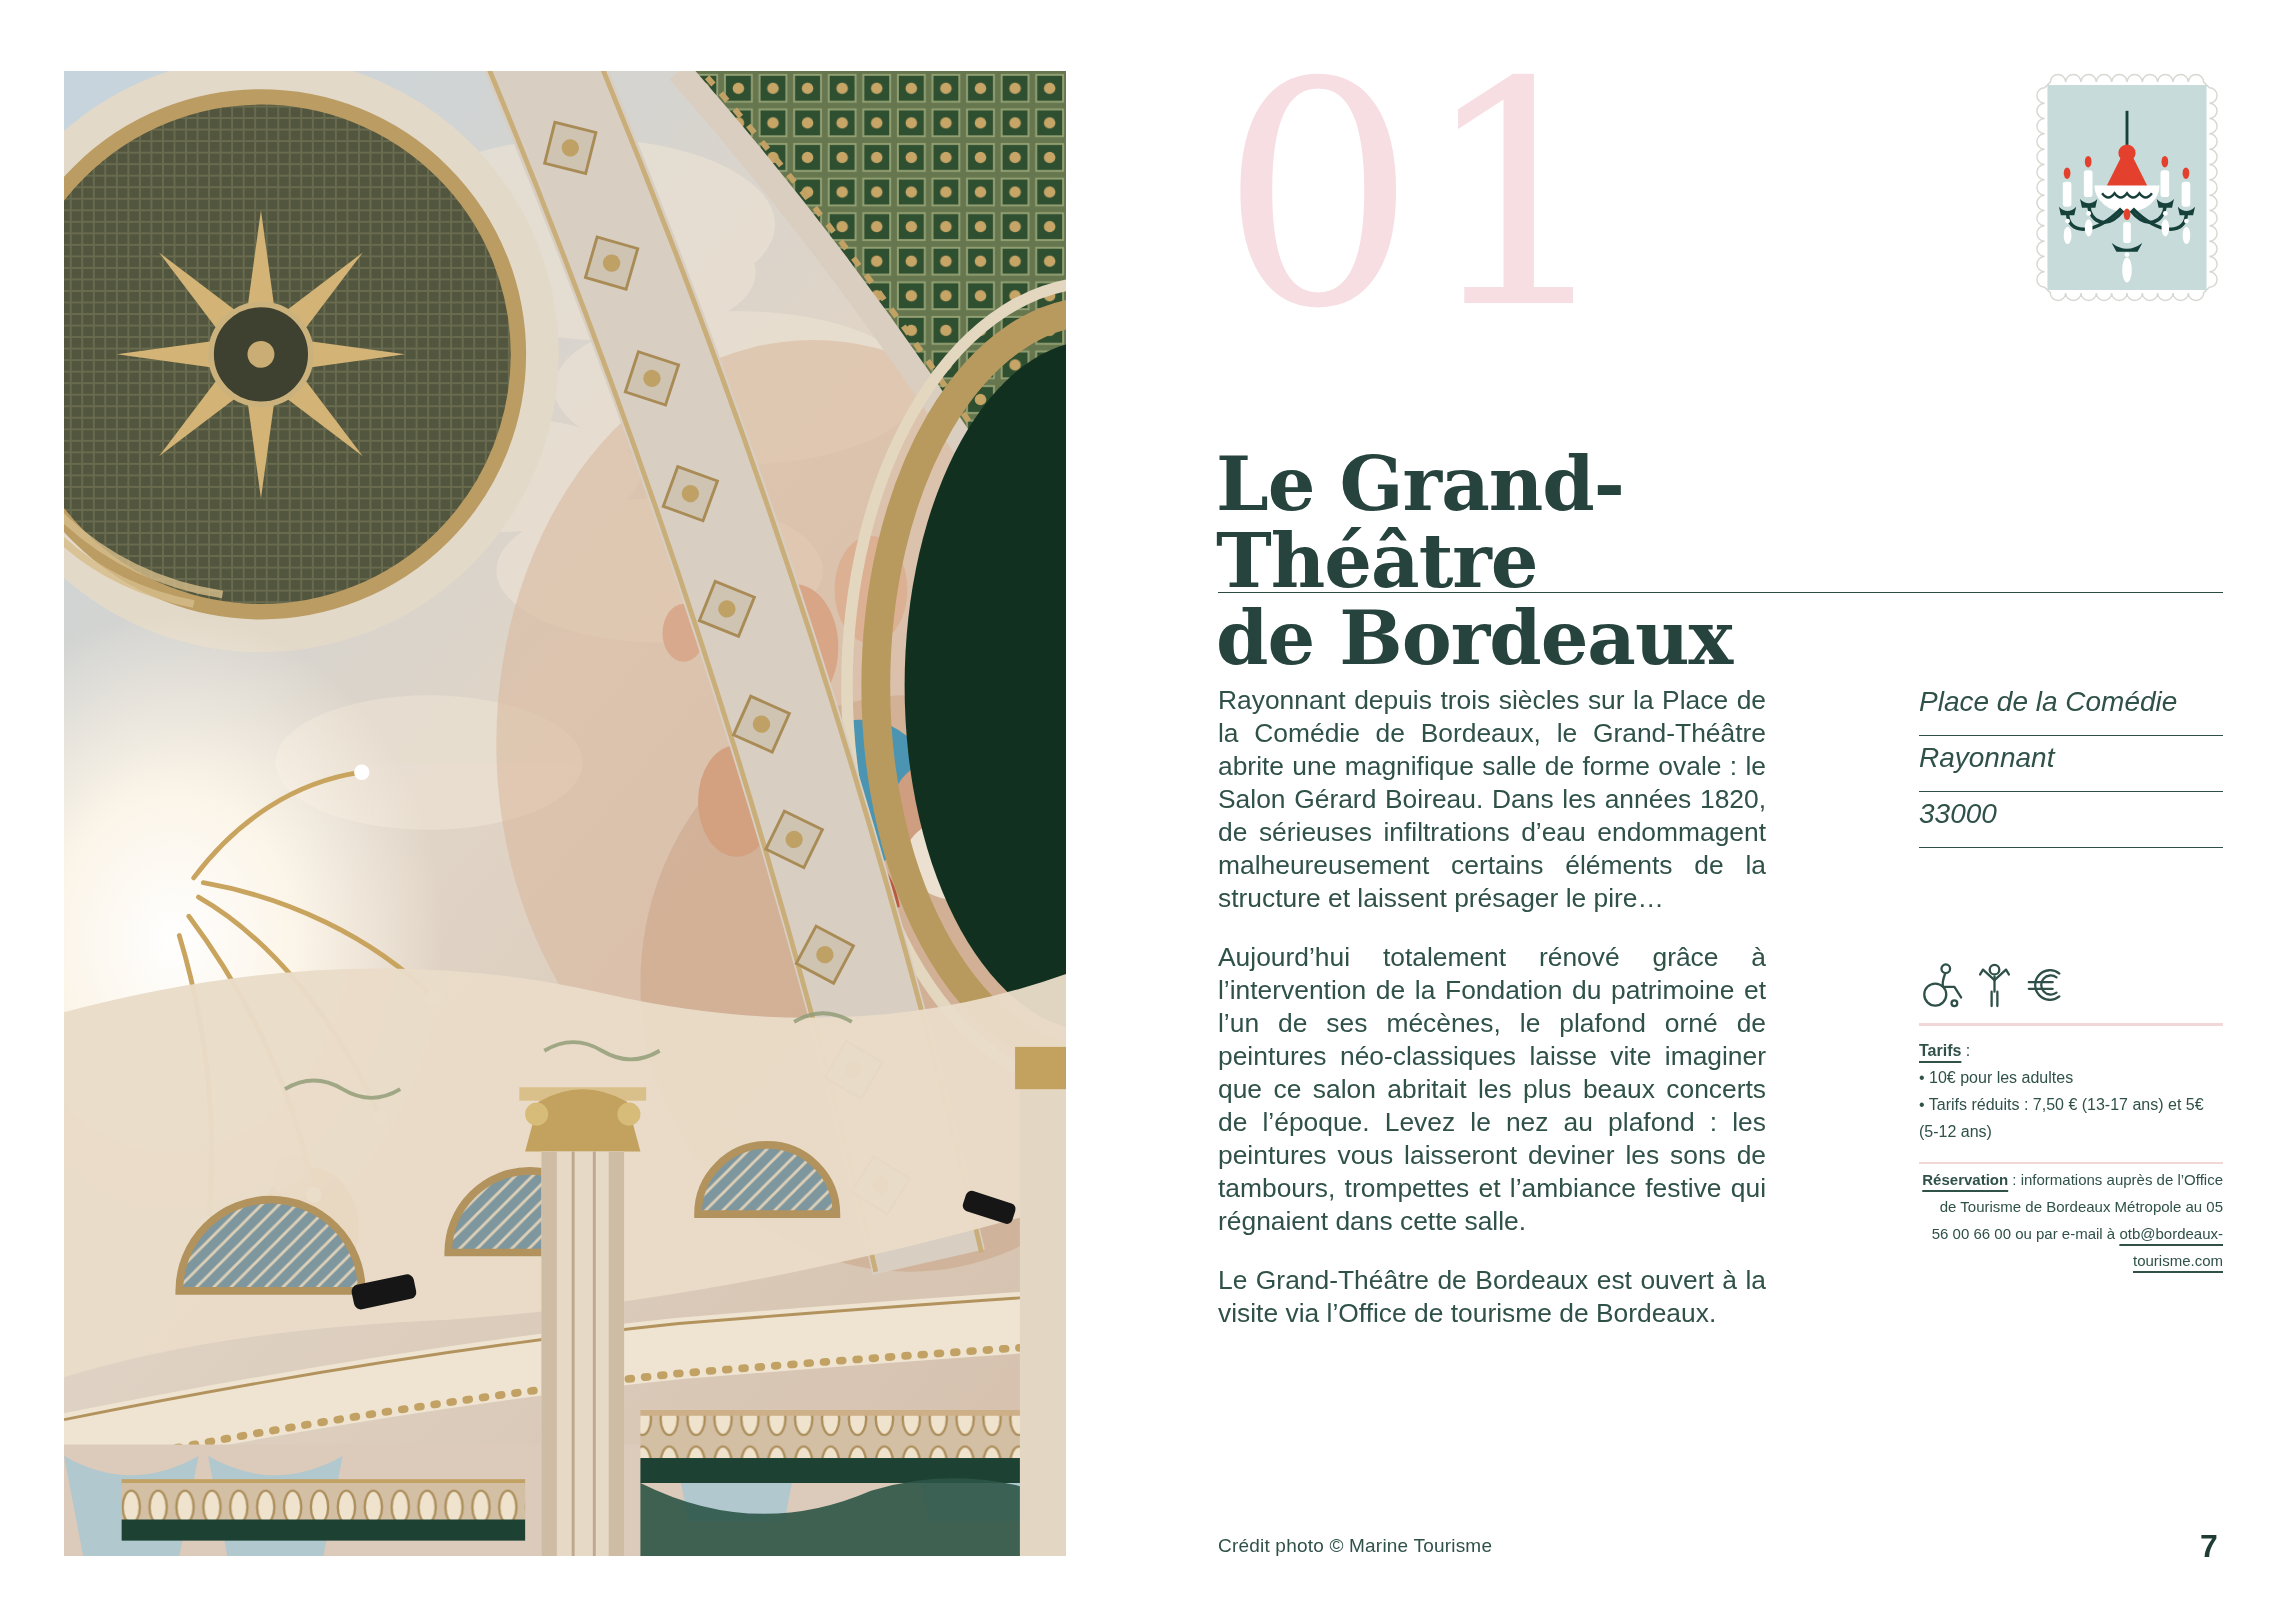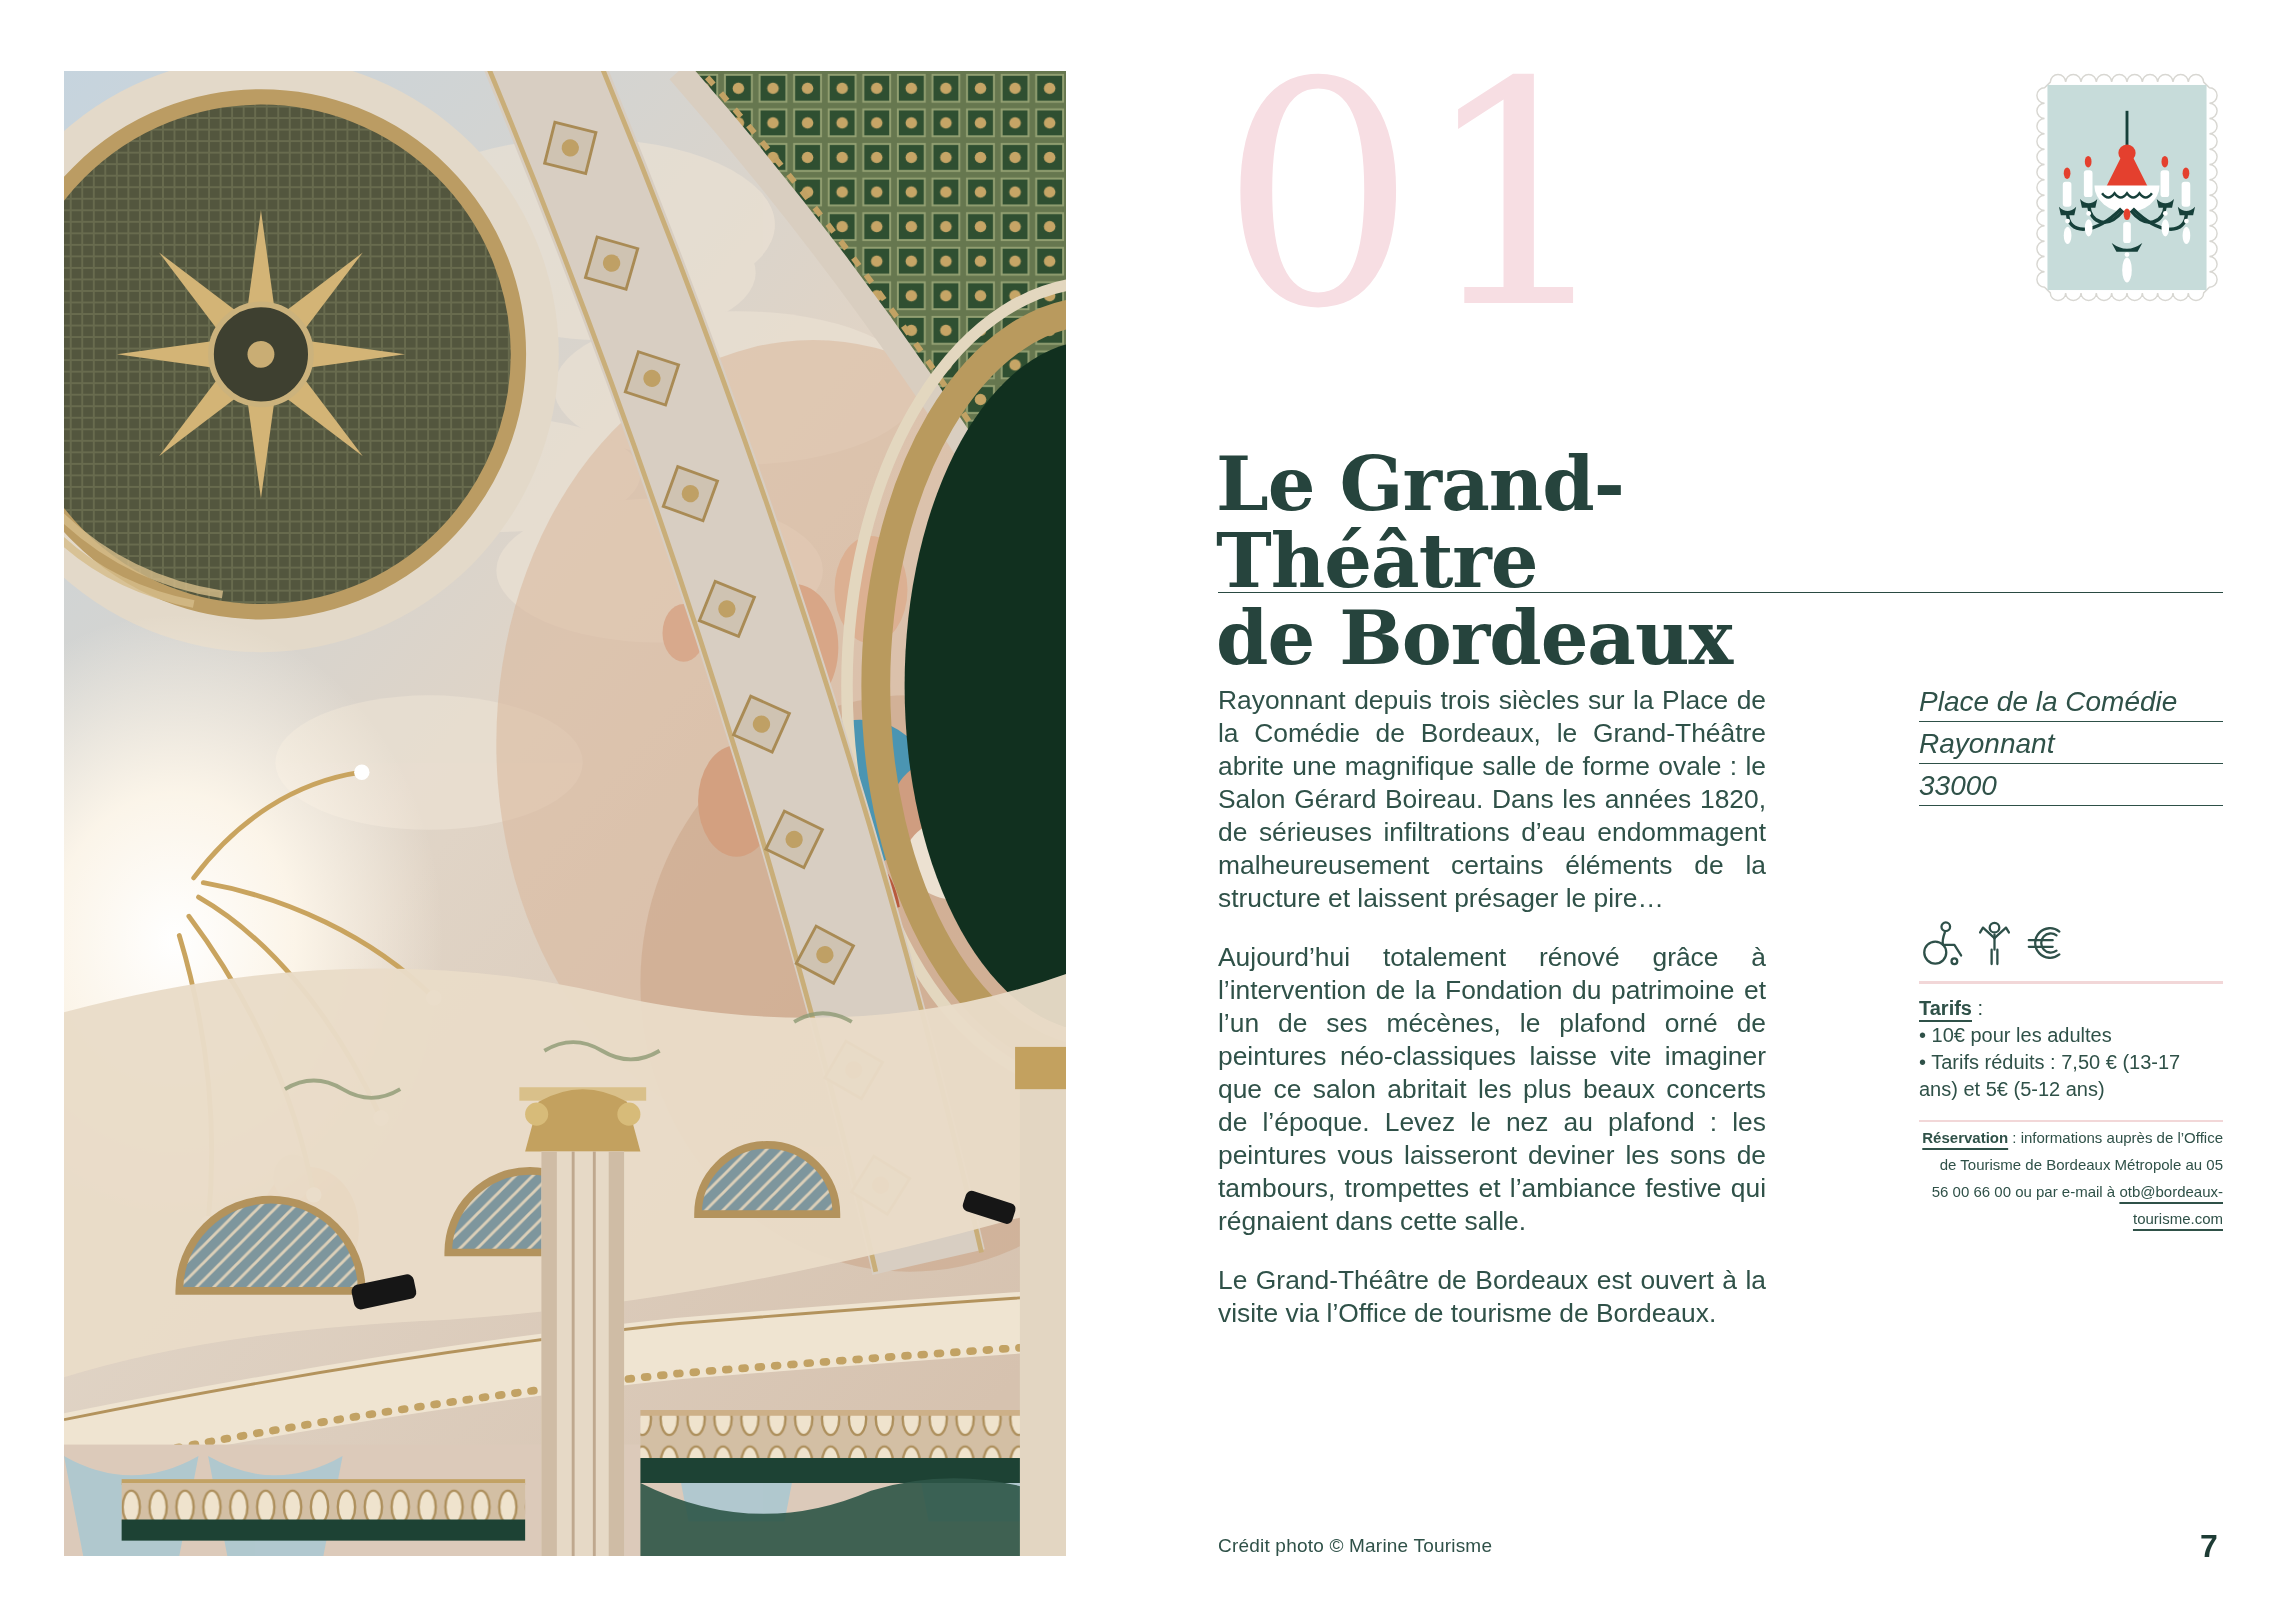--- a/index.html
+++ b/index.html
@@ -27,26 +27,26 @@
   .title-rule{position:absolute;left:1218px;top:592px;width:1005px;height:0;border-top:1.9px solid #2a4a42;}
   .body-col{
     position:absolute;left:1218px;top:684px;width:548px;
     font-size:26.4px;line-height:33px;text-align:justify;color:#2f5148;
   }
   .body-col p{margin:0 0 26px 0;}
   
   .sidebar{position:absolute;left:1919px;top:684px;width:304px;color:#2f5148;}
   .address-row{
     font-style:italic;font-size:28px;line-height:35px;
-    padding-bottom:2px;border-bottom:1.9px solid #2e5048;margin-bottom:3.8px;
+    padding-bottom:16px;border-bottom:1.9px solid #2e5048;margin-bottom:3.8px;
   }
   .icons-row{display:flex;align-items:center;gap:12.5px;margin-top:115px;height:44px;}
   .icons-row svg{display:block;}
   .rule-pink{height:2.9px;background:#f2d7d8;margin-top:16.3px;}
-  .tarifs{margin-top:11.5px;font-size:20px;line-height:27px;}
+  .tarifs{margin-top:11.5px;font-size:16px;line-height:27px;}
   .reservation{margin-top:2px;font-size:15px;line-height:27px;text-align:right;}
   .lbl{font-weight:700;text-decoration:underline;text-underline-offset:4.8px;text-decoration-thickness:1.9px;}
   .email{color:#2f5148;text-decoration:underline;text-underline-offset:4.8px;text-decoration-thickness:1.9px;cursor:pointer;}
   .credit{position:absolute;left:1218px;top:1535px;font-size:19px;letter-spacing:0.2px;color:#2f5148;}
   .page-number{position:absolute;left:2200px;top:1528px;font-size:32px;font-weight:700;color:#1e3c35;}
 </style>
 </head>
 <body>
 
 <div class="page">

